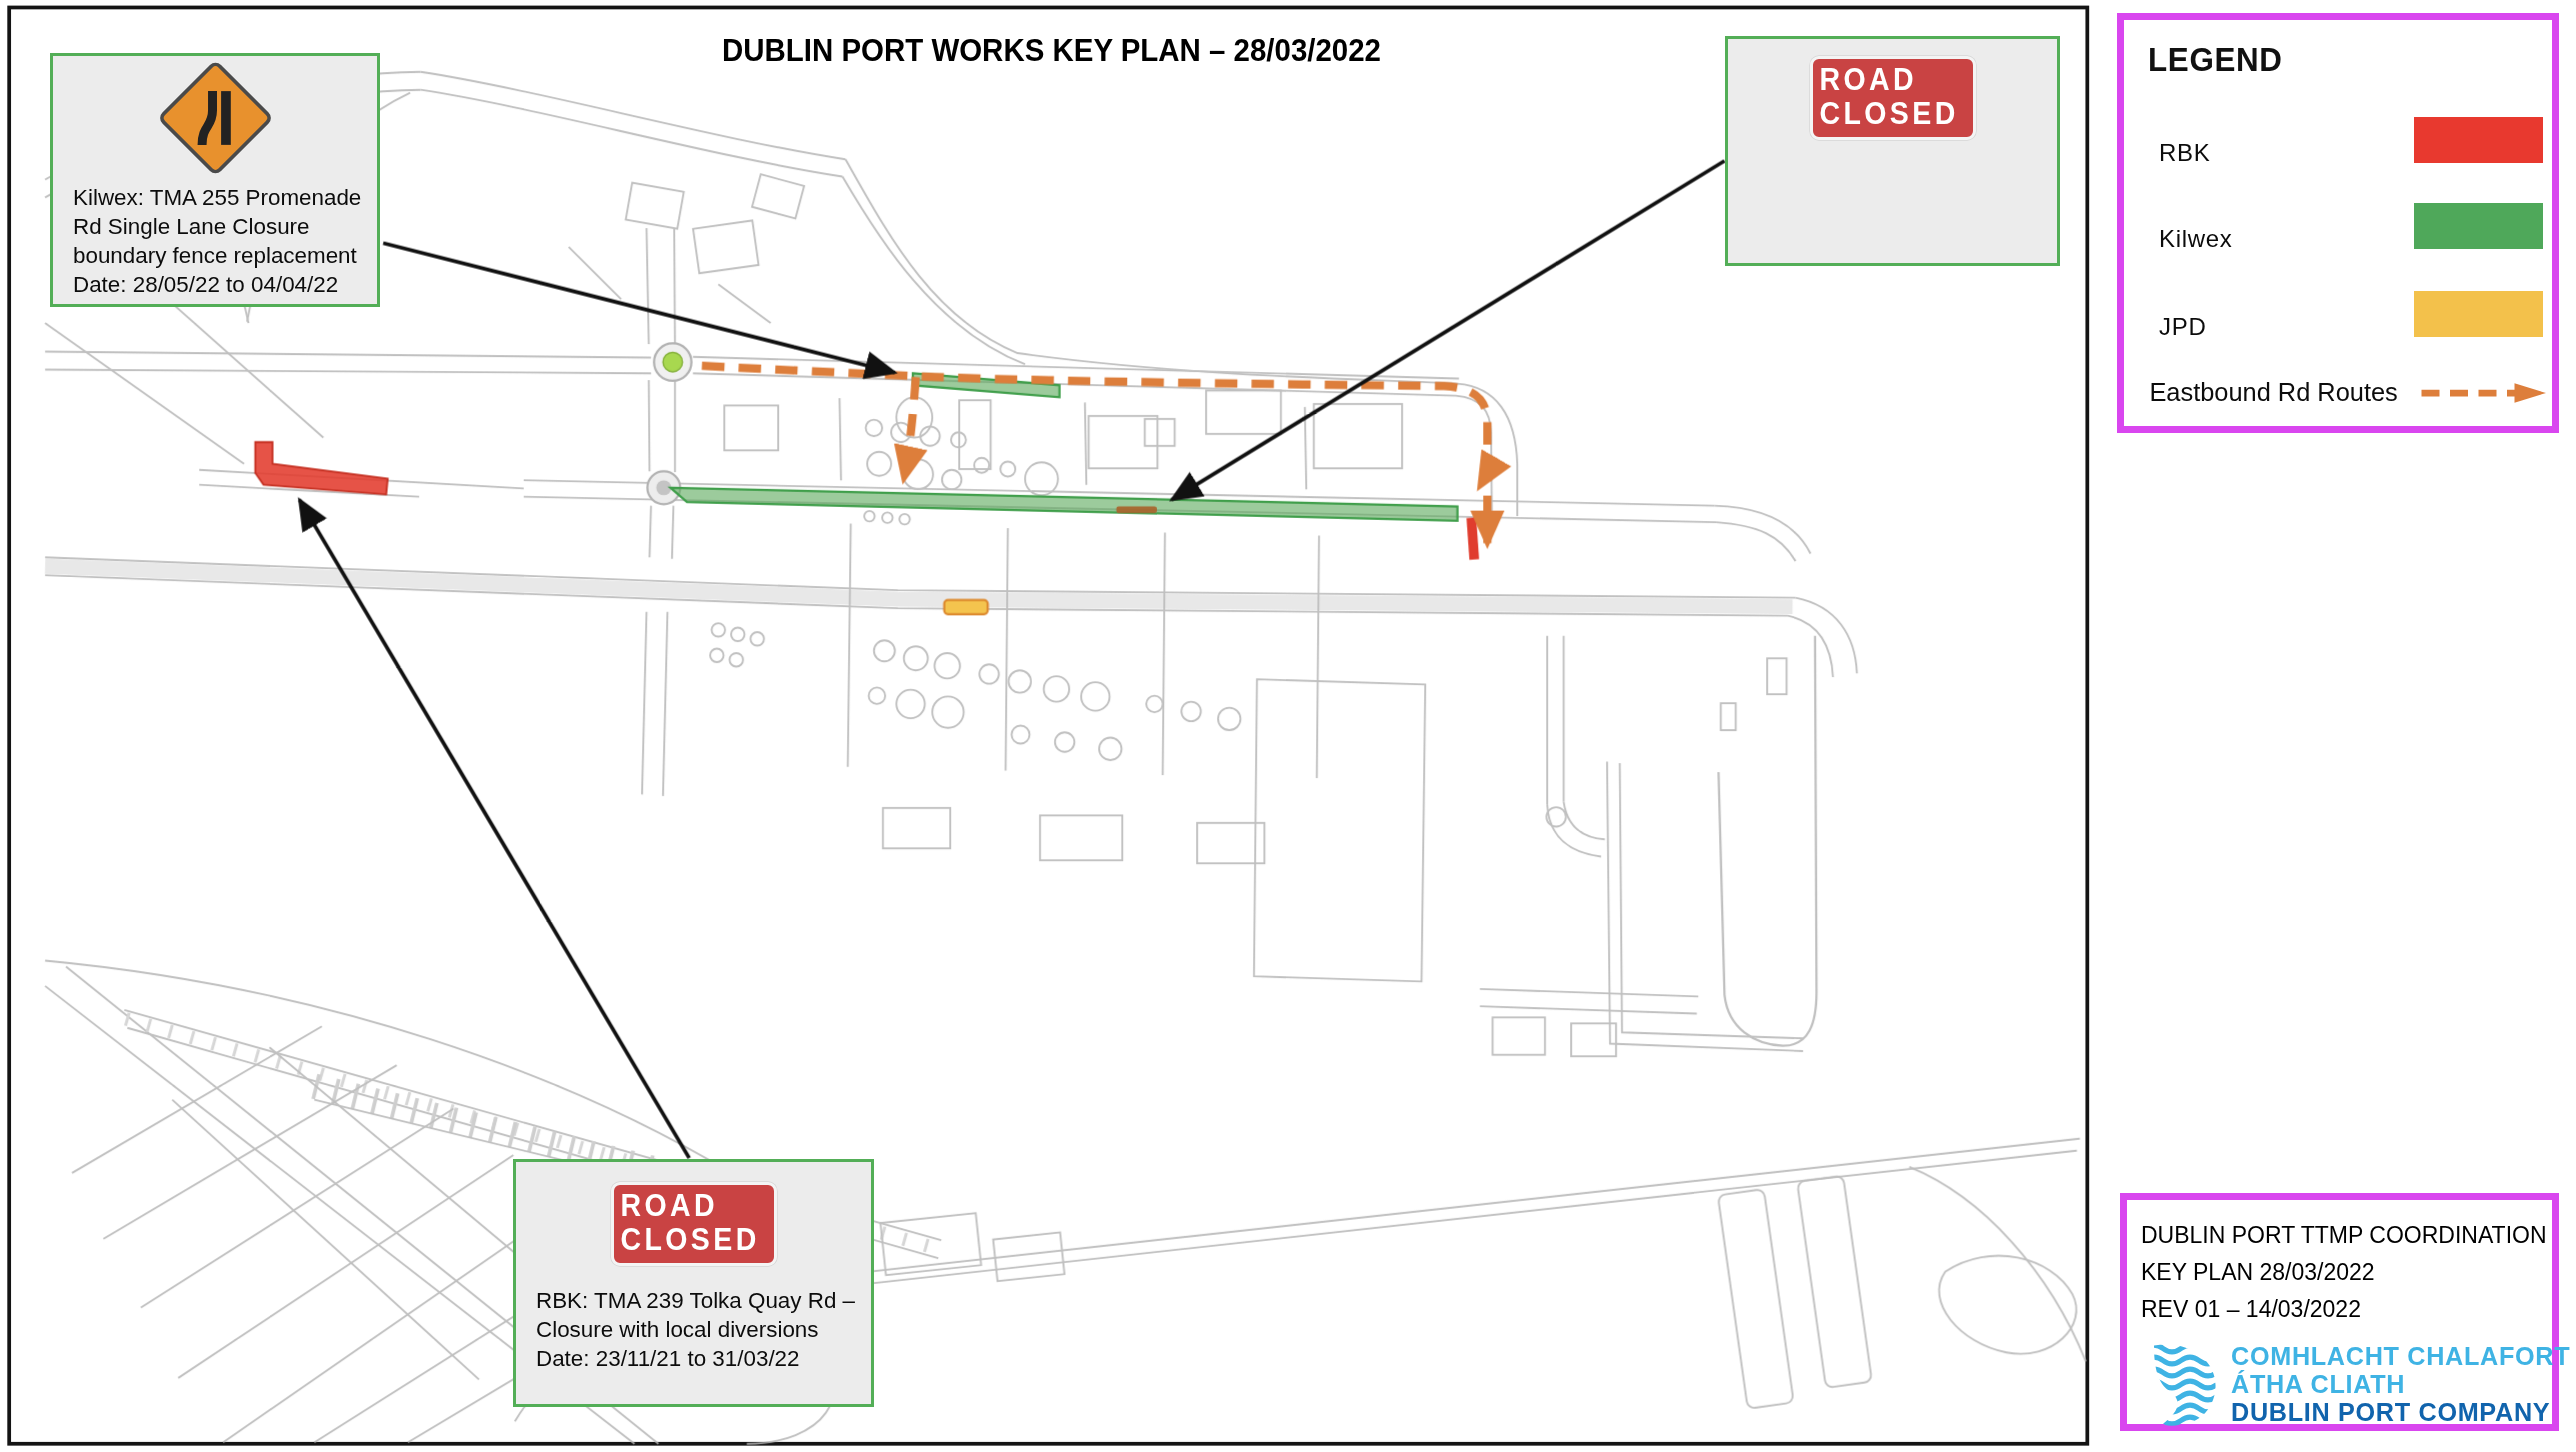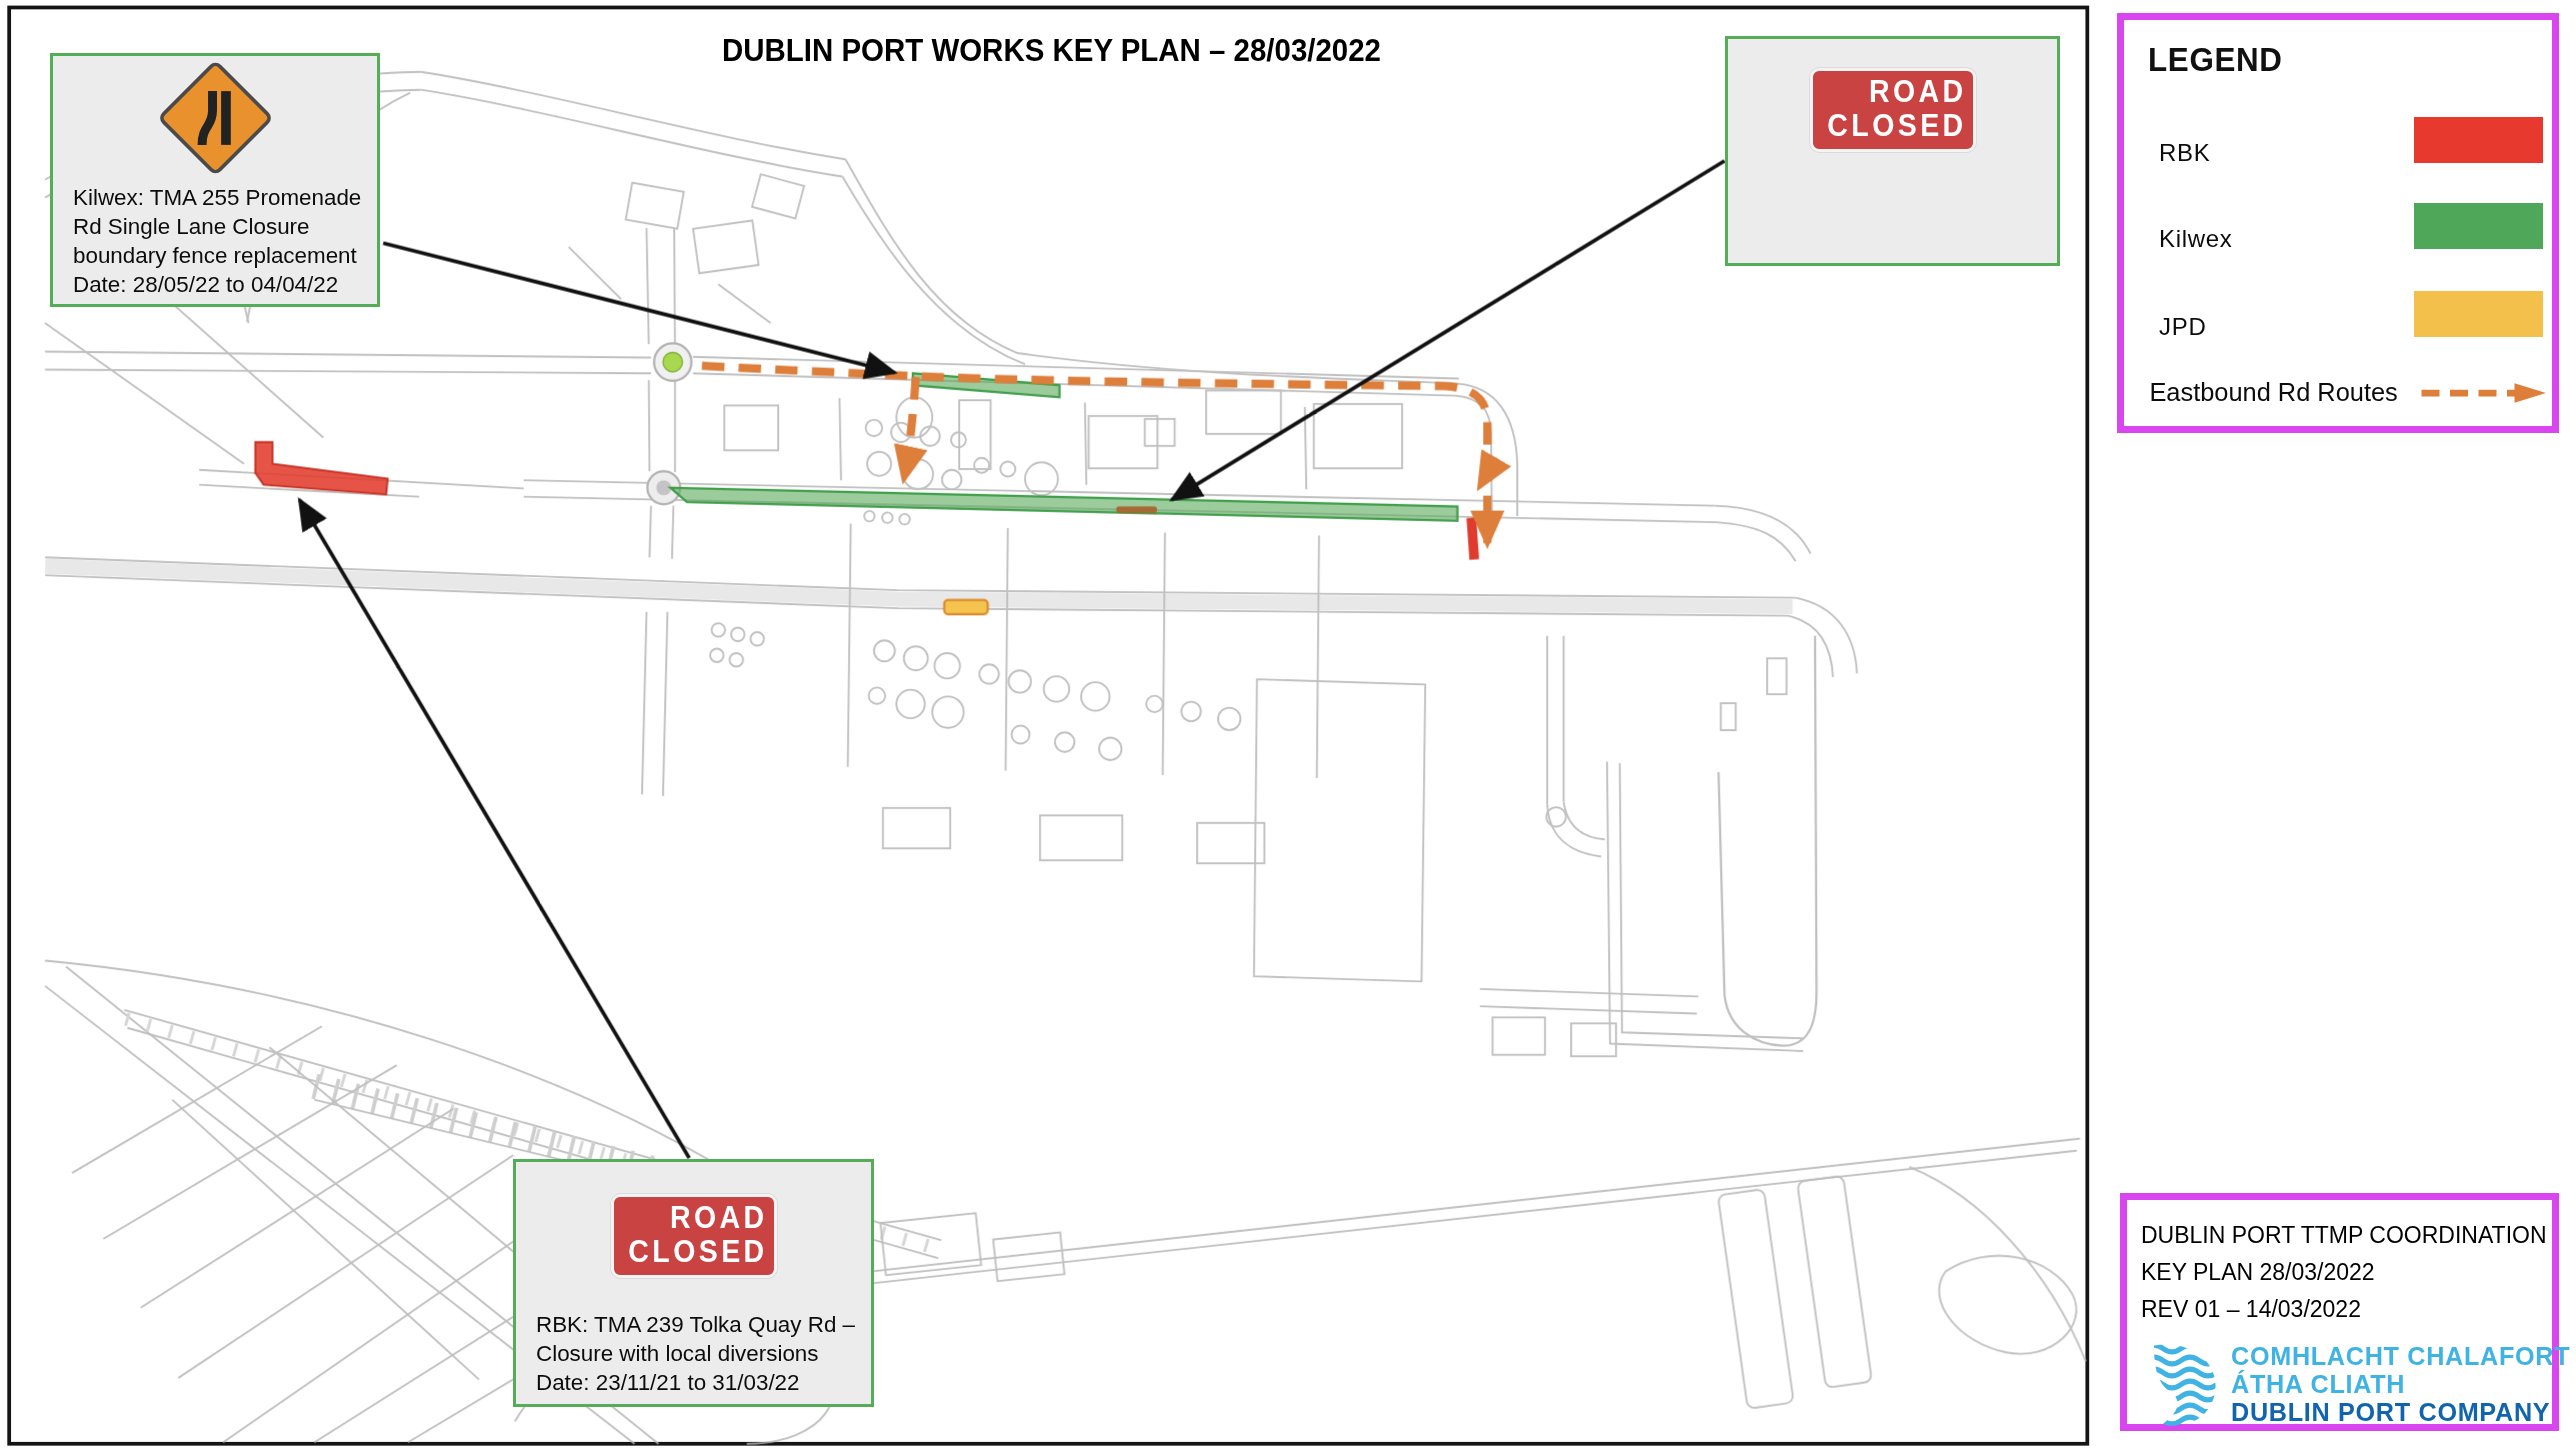--- a/index.html
+++ b/index.html
@@ -17,21 +17,21 @@
   
   .callout{
     position:absolute;background:#ececec;border:3.7px solid #53ae57;box-sizing:border-box;
   }
   .co-text{margin-left:20px;}
   .co-line{font-size:22.4px;line-height:29px;white-space:nowrap;color:#0c0c0c;}
 
   
   .rc-sign{
     width:160px;padding:4.5px 0 6px 0;background:#c94343;border:3px solid #f4f4f4;
-    border-radius:9px;margin:12px auto;text-align:right;
+    border-radius:9px;margin:0 auto;text-align:left;
     box-shadow:0 0 0 0.7px #d6d6d6;
   }
   .rc-line{
     color:#fff;font-weight:700;font-size:31px;line-height:34px;letter-spacing:3.7px;
     transform:scaleX(.92);transform-origin:center;
   }
 
   .sign-wrap{display:flex;justify-content:center;}
 
   

